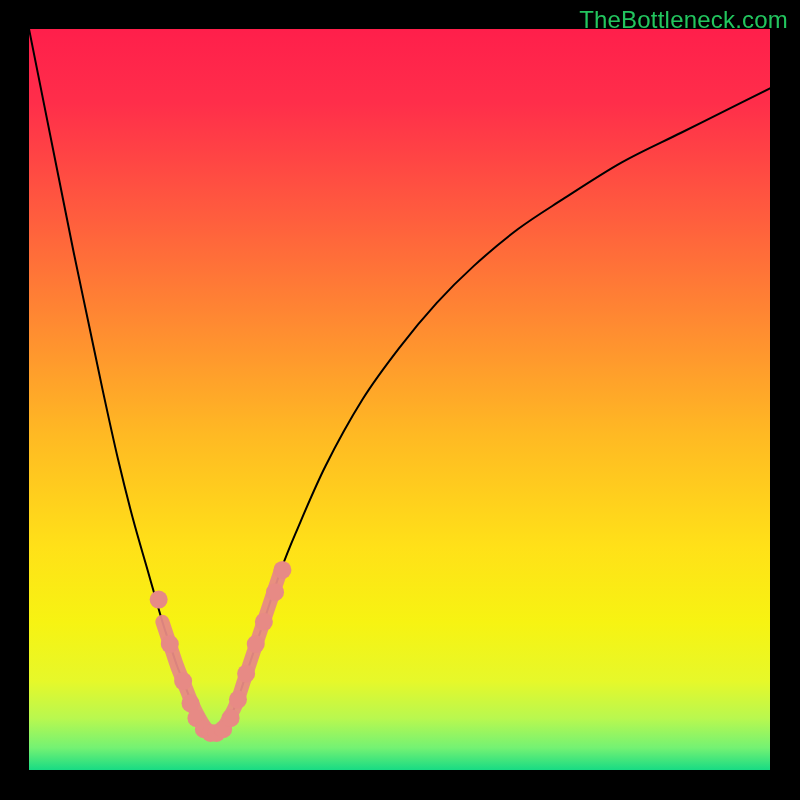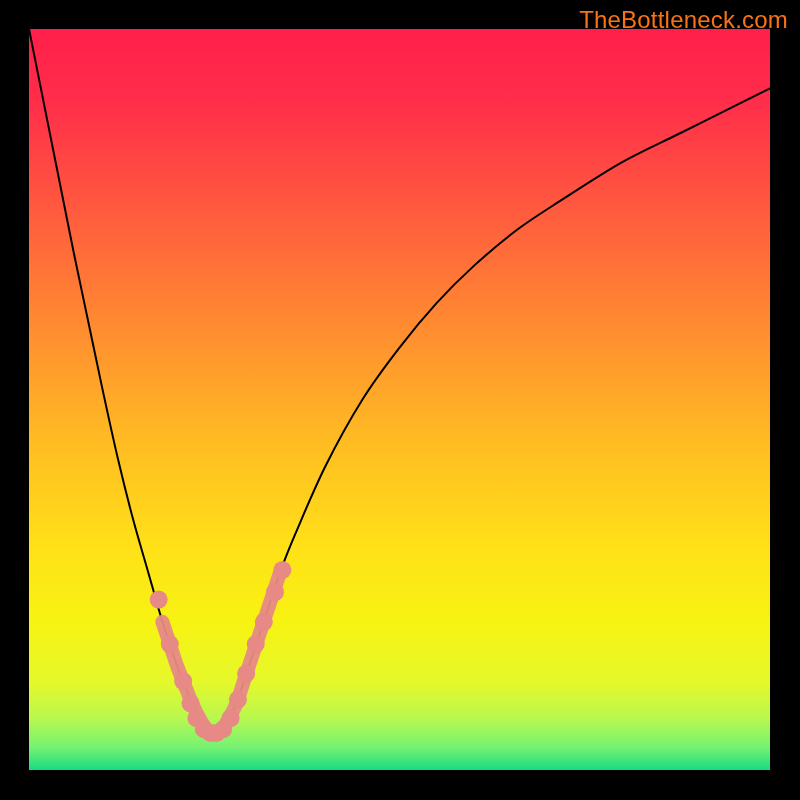--- a/index.html
+++ b/index.html
@@ -19,21 +19,21 @@
   .plot {
     position: absolute;
     background: #000;
   }
   .watermark {
     position: absolute;
     top: 6px;
     right: 12px;
     font-size: 24px;
     font-weight: 500;
-    color: #f97316;
+    color: #22c55e;
     letter-spacing: 0.2px;
     user-select: none;
   }
   svg { display: block; }
 </style>
 </head>
 <body>
 
 <div class="frame">
   <div id="plot" class="plot" style="left: 29px; top: 29px; width: 741px; height: 741px;">

